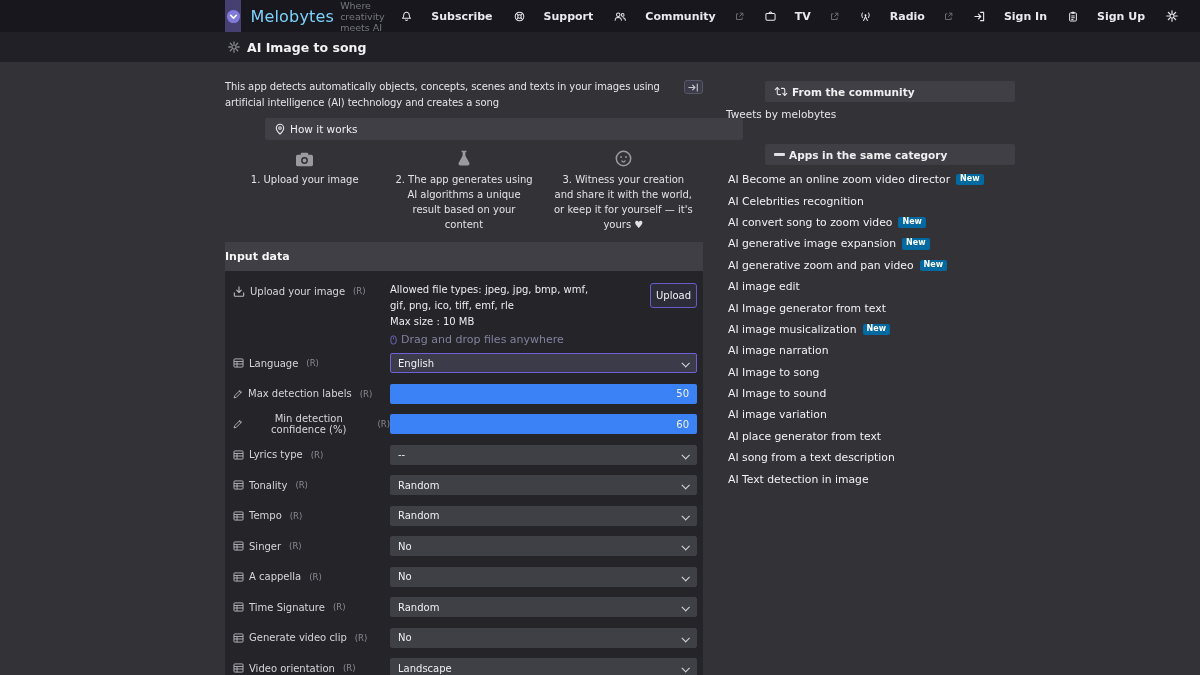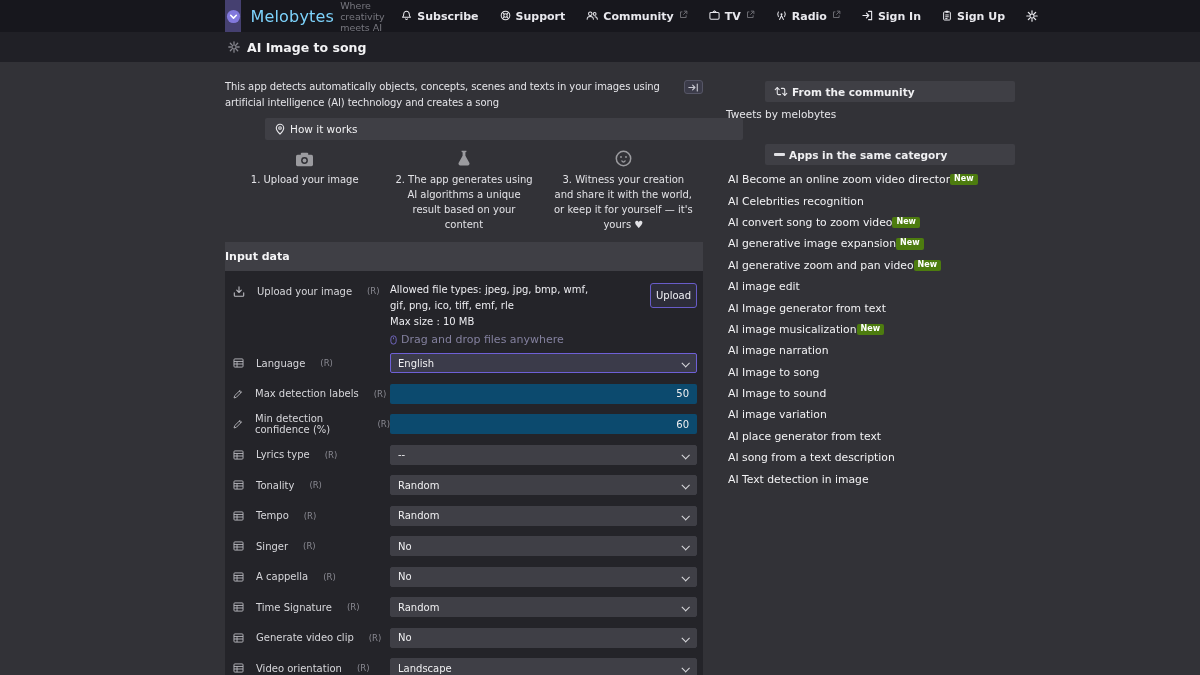--- a/index.html
+++ b/index.html
@@ -11,21 +11,21 @@
   }
   svg { display:block; }
 
   
   .topbar { position:absolute; left:0; top:0; width:1200px; height:32px; background:#17171d; display:flex; align-items:center; }
   .logo-wrap { margin-left:225px; display:flex; align-items:center; cursor:pointer; }
   .logo-sq { width:33px; height:32px; background:#454070; display:flex; align-items:center; justify-content:center; }
   .brand { margin-left:9px; font-size:16px; font-weight:normal; color:#7dd3fc; letter-spacing:.2px; }
   .tagline { margin-left:6px; font-size:9.5px; color:#76767e; }
   .nav { margin-left:auto; margin-right:228px; display:flex; align-items:center; gap:21px; }
-  .nav-item { display:flex; align-items:flex-start; gap:5px; font-size:11px; font-weight:600; color:#e9e9ee; cursor:pointer; white-space:nowrap; }
+  .nav-item { display:flex; align-items:center; gap:19px; font-size:11px; font-weight:600; color:#e9e9ee; cursor:pointer; white-space:nowrap; }
   .nav-item .ext { opacity:.55; }
 
   
   .titlebar { position:absolute; left:0; top:32px; width:1200px; height:30px; background:#202026; display:flex; align-items:center; padding-left:228px; gap:7px; }
   .page-title { font-size:12.5px; font-weight:bold; color:#f2f2f4; }
 
   
   .desc { position:absolute; left:225px; top:79px; width:478px; font-size:10px; line-height:1.55; color:#e4e4e8; letter-spacing:-.1px; padding-right:26px; }
   .desc-btn { position:absolute; right:0; top:1px; width:19px; height:14px; background:#3b3b49; border:1px solid #565666; border-radius:3px; display:flex; align-items:center; justify-content:center; cursor:pointer; }
 
@@ -34,45 +34,45 @@
 
   .steps { position:absolute; left:225px; top:145px; width:478px; display:flex; }
   .step { flex:1 1 0; padding:0 9px; text-align:center; }
   .step-icon { height:22px; display:flex; align-items:flex-end; justify-content:center; margin-bottom:5px; color:#9b9b9f; }
   .step-text { font-size:10px; line-height:1.5; color:#e2e2e6; }
 
   
   .panel { position:absolute; left:225px; top:242px; width:478px; height:433px; background:#242429; overflow:hidden; }
   .panel-header { height:29px; background:#3f3f45; display:flex; align-items:center; padding-left:0; font-size:11px; font-weight:bold; color:#f4f4f6; }
   .upload-row { display:flex; padding:8px 6px 6px 8px; height:77px; }
-  .flabel { width:157px; flex:0 0 157px; display:flex; align-items:center; gap:12px; color:#d6d6da; font-size:10px; }
+  .flabel { width:157px; flex:0 0 157px; display:flex; align-items:center; gap:5px; color:#d6d6da; font-size:10px;text-align:center; }
   .upload-row .flabel { align-items:flex-start; padding-top:7px; }
   .flabel .ficon { color:#b9b9bf; flex:0 0 auto; }
   .freq { font-size:8.5px; color:#8a8a92; margin-left:3px; }
   .upload-info { flex:1 1 auto; padding-top:3px; }
   .upload-info .uline { font-size:10px; line-height:16px; color:#ececf0; }
   .drag-hint { margin-top:3px; display:flex; align-items:center; gap:4px; font-size:11px; color:#83809e; }
   .drag-hint svg { color:#7a6fd0; }
   .upload-btn { flex:0 0 auto; align-self:flex-start; margin-top:4px; width:47px; height:25px; background:#2d2d3a; border:1px solid #685cc9; border-radius:3px; color:#f0f0f4; font-size:10px; display:flex; align-items:center; justify-content:center; cursor:pointer; font-family:inherit; }
 
   .frow { display:flex; align-items:center; height:30.5px; padding:0 6px 0 8px; }
   .fctl { flex:1 1 auto; height:20px; background:#3f3f46; border:1px solid #3f3f46; border-radius:2px; display:flex; align-items:center; padding:0 7px; font-size:10px; color:#f0f0f2; cursor:pointer; position:relative; }
   .fctl.focused { border-color:#6e60d6; background:#3b3b4a; }
   .chev { position:absolute; right:8px; top:7px; width:6px; height:6px; border-right:1.4px solid #d8d8dc; border-bottom:1.4px solid #d8d8dc; transform:rotate(45deg) translateY(-1px); }
-  .numctl { flex:1 1 auto; height:20px; background:#0c4a6e; border:none; border-radius:2px; text-align:right; padding:0 8px; font-size:10px; color:#f0f0f2; font-family:inherit; width:100%; }
+  .numctl { flex:1 1 auto; height:20px; background:#3b82f6; border:none; border-radius:2px; text-align:right; padding:0 8px; font-size:10px; color:#f0f0f2; font-family:inherit; width:100%; }
 
   
   .sidebar { position:absolute; left:725px; top:81px; width:250px; }
   .sb-bar { height:21px; font-size:10.5px; font-weight:600; color:#f0f0f2; }
   .sb-bar1 { position:absolute; left:0; top:0; width:250px; }
   .tweets { position:absolute; left:1px; top:27px; font-size:10.5px; color:#e6e6ea; cursor:pointer; }
   .sb-bar2 { position:absolute; left:0; top:63px; width:250px; }
   .app-list { position:absolute; left:3px; top:88px; width:247px; }
   .app-item { height:21.4px; display:flex; align-items:center; font-size:10.8px; color:#f2f2f4; cursor:pointer; white-space:nowrap; }
-  .badge { background:#4d7c0f; color:#fff; font-size:8px; font-weight:bold; padding:1px 4px 1.5px; border-radius:2px; line-height:1.1; }
+  .badge { margin-left:6px; background:#0369a1; color:#fff; font-size:8px; font-weight:bold; padding:1px 4px 1.5px; border-radius:2px; line-height:1.1; }
   .minus-glyph { width:11px; height:2.4px; background:#e0e0e4; border-radius:1px; }
 </style>
 </head>
 <body>
 
 <header class="topbar">
   <div class="logo-wrap">
     <div class="logo-sq">
       <span>
         <svg width="15" height="15" viewBox="0 0 16 16">

